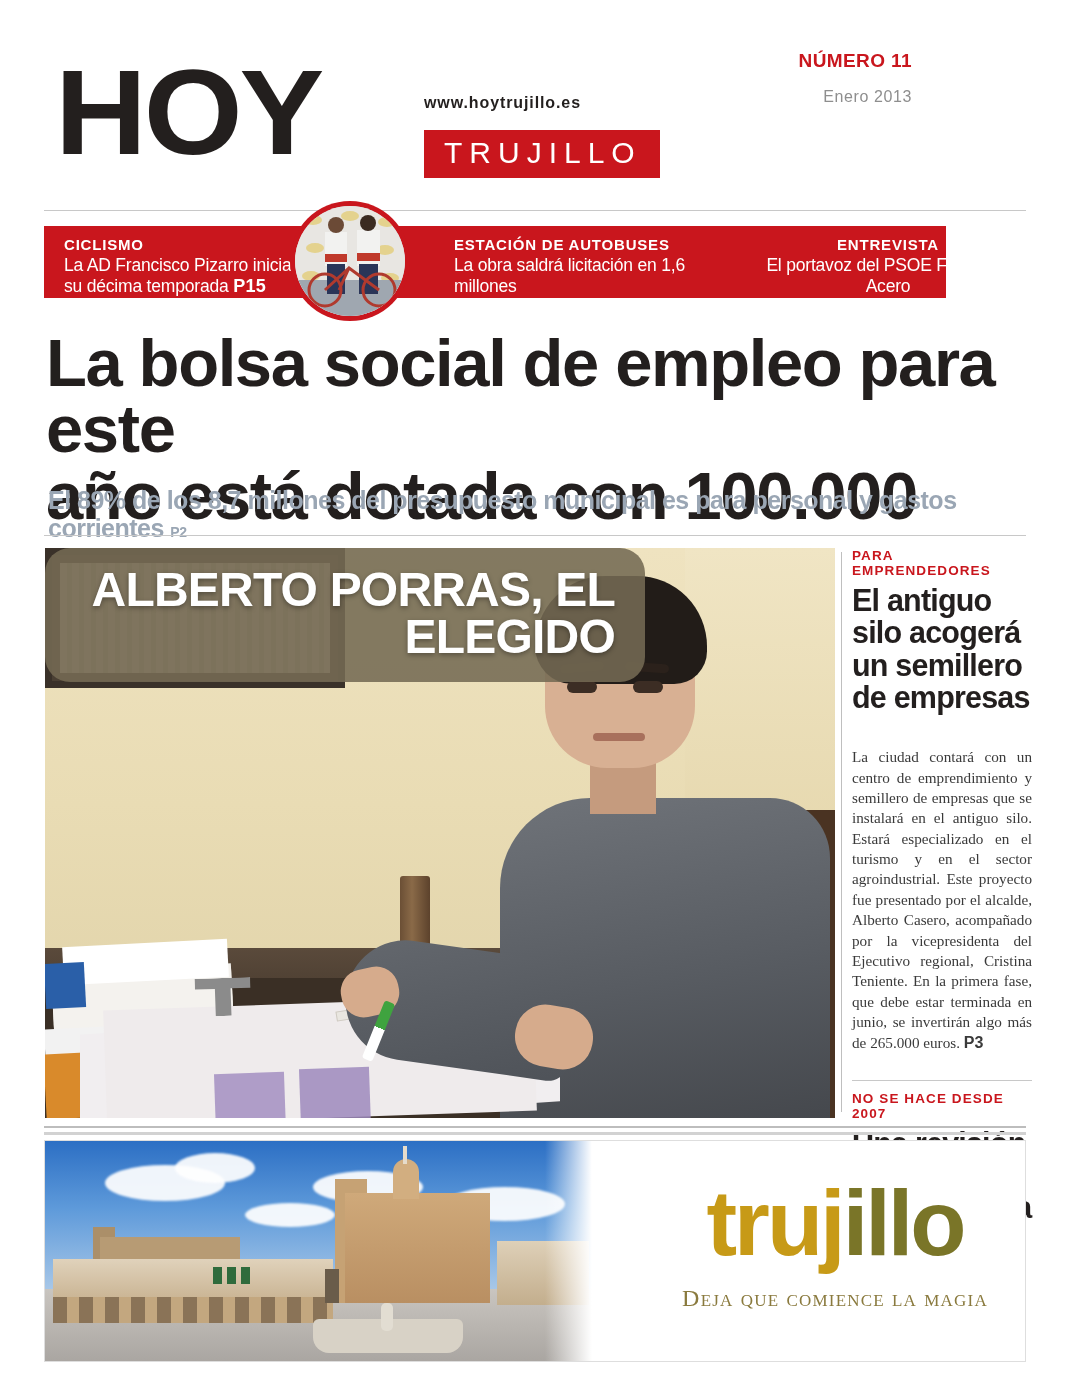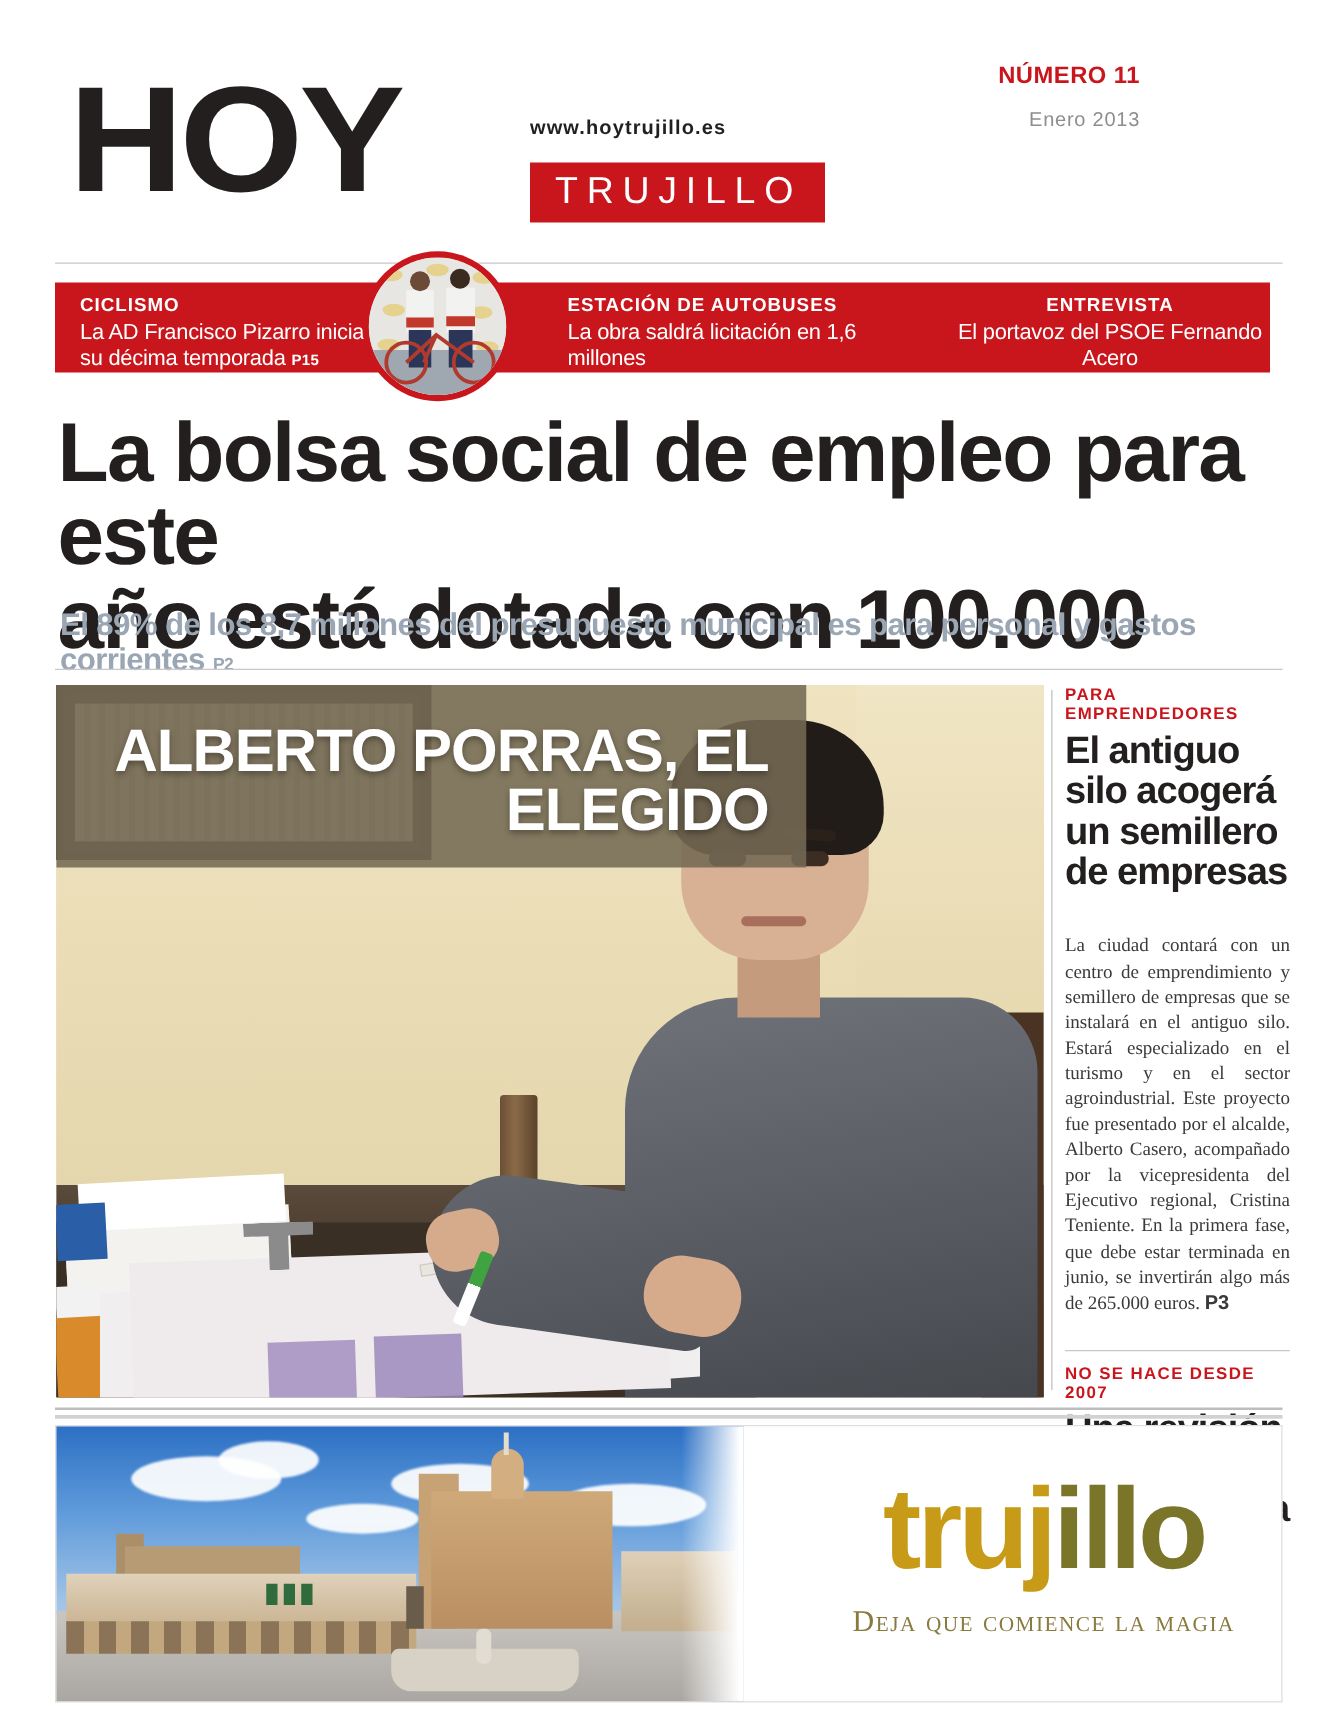--- a/index.html
+++ b/index.html
@@ -48,34 +48,34 @@
     text-align:right;
     font-size:16px;color:#8e8e8e;letter-spacing:0.6px;
   }
 
   
   .rule-top{
     position:absolute;left:44px;top:210px;width:982px;height:1px;
     background:#c8c8c8;
   }
   .teaserbar{
-    position:absolute;left:44px;top:226px;width:972px;height:72px;
+    position:absolute;left:44px;top:226px;width:902px;height:72px;
     background:#c9161d;
   }
   .teaser{
     position:absolute;top:10px;color:#ffffff;
   }
   .teaser .kicker{
     font-size:15px;font-weight:bold;letter-spacing:0.8px;line-height:1.25;
   }
   .teaser .body{
     font-size:17.5px;font-weight:400;line-height:1.22;letter-spacing:-0.2px;
     white-space:pre-line;
   }
-  .teaser .pg{font-size:12px;font-weight:bold;letter-spacing:0.3px;}
+  .teaser .pg{font-size:18px;font-weight:bold;letter-spacing:0.3px;}
   #teaser-0{left:20px;width:250px;}
   #teaser-1{left:410px;width:290px;}
   #teaser-2{left:704px;width:280px;text-align:center;}
 
   .cyclist-badge{
     position:absolute;left:290px;top:201px;
     width:120px;height:120px;border-radius:50%;
     background:#c9161d;
     padding:0;
     box-sizing:border-box;
@@ -172,22 +172,23 @@
     background:linear-gradient(180deg,#f0e5c4,#e6d8ae);}
   .ph-brow-l{position:absolute;left:515px;top:115px;width:44px;height:9px;background:#2b211b;border-radius:5px;transform:rotate(-5deg);}
   .ph-brow-r{position:absolute;left:580px;top:115px;width:44px;height:9px;background:#2b211b;border-radius:5px;transform:rotate(4deg);}
   .ph-eye-l{position:absolute;left:522px;top:133px;width:30px;height:12px;background:#3c2d24;border-radius:6px;}
   .ph-eye-r{position:absolute;left:588px;top:133px;width:30px;height:12px;background:#3c2d24;border-radius:6px;}
   .ph-mouth{position:absolute;left:548px;top:185px;width:52px;height:8px;background:#a8705c;border-radius:5px;}
 
   .photo-caption{
     position:absolute;left:0px;top:0px;width:600px;
     background:rgba(116,106,83,0.88);
-    padding:30px 30px 22px 22px;
+    padding:18px 30px 22px 22px;
     box-sizing:border-box;
+    border-radius:25px;
   }
   .photo-caption .ttl{
     color:#ffffff;font-size:48px;font-weight:bold;line-height:0.98;
     letter-spacing:-0.8px;text-align:right;
     text-shadow:0 2px 5px rgba(0,0,0,.35);
   }
   .photo-caption .sub{
     color:#ffffff;font-size:20px;font-weight:400;line-height:1.22;
     letter-spacing:-0.3px;text-align:right;margin-top:26px;
     white-space:pre-line;

